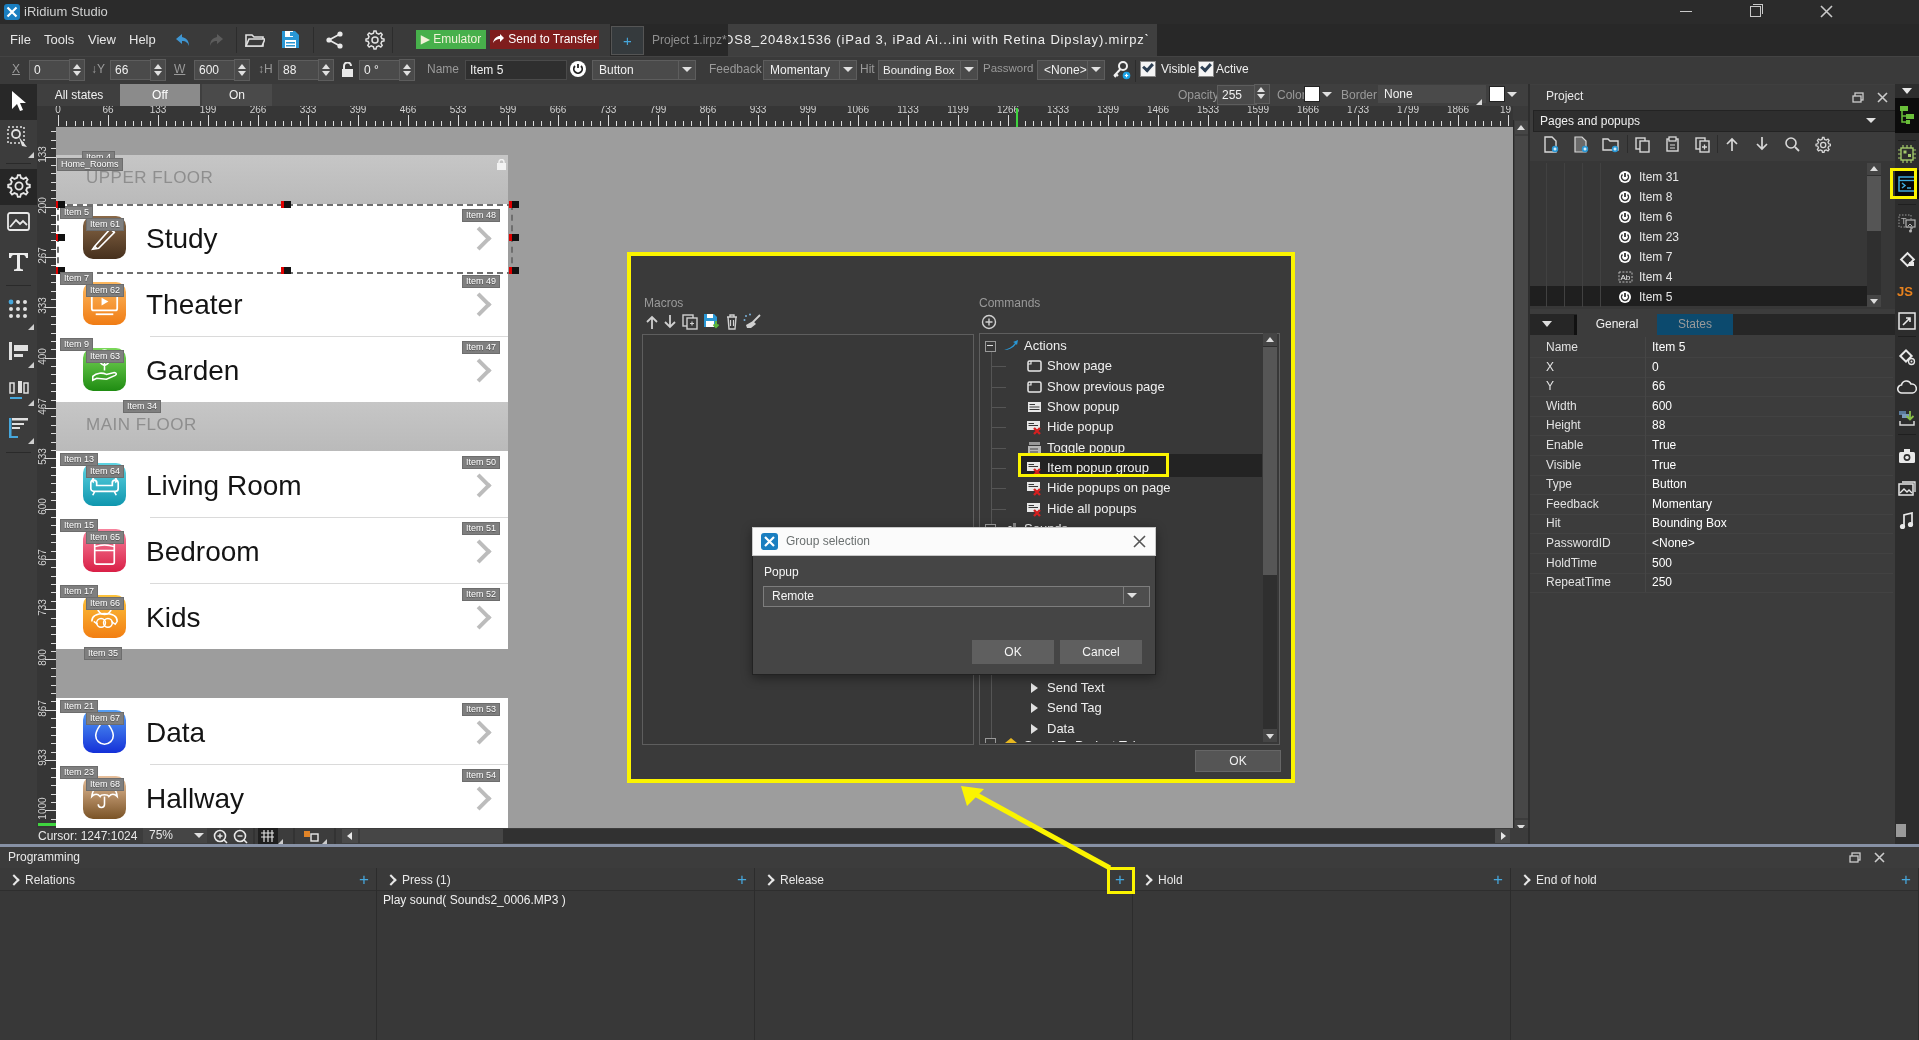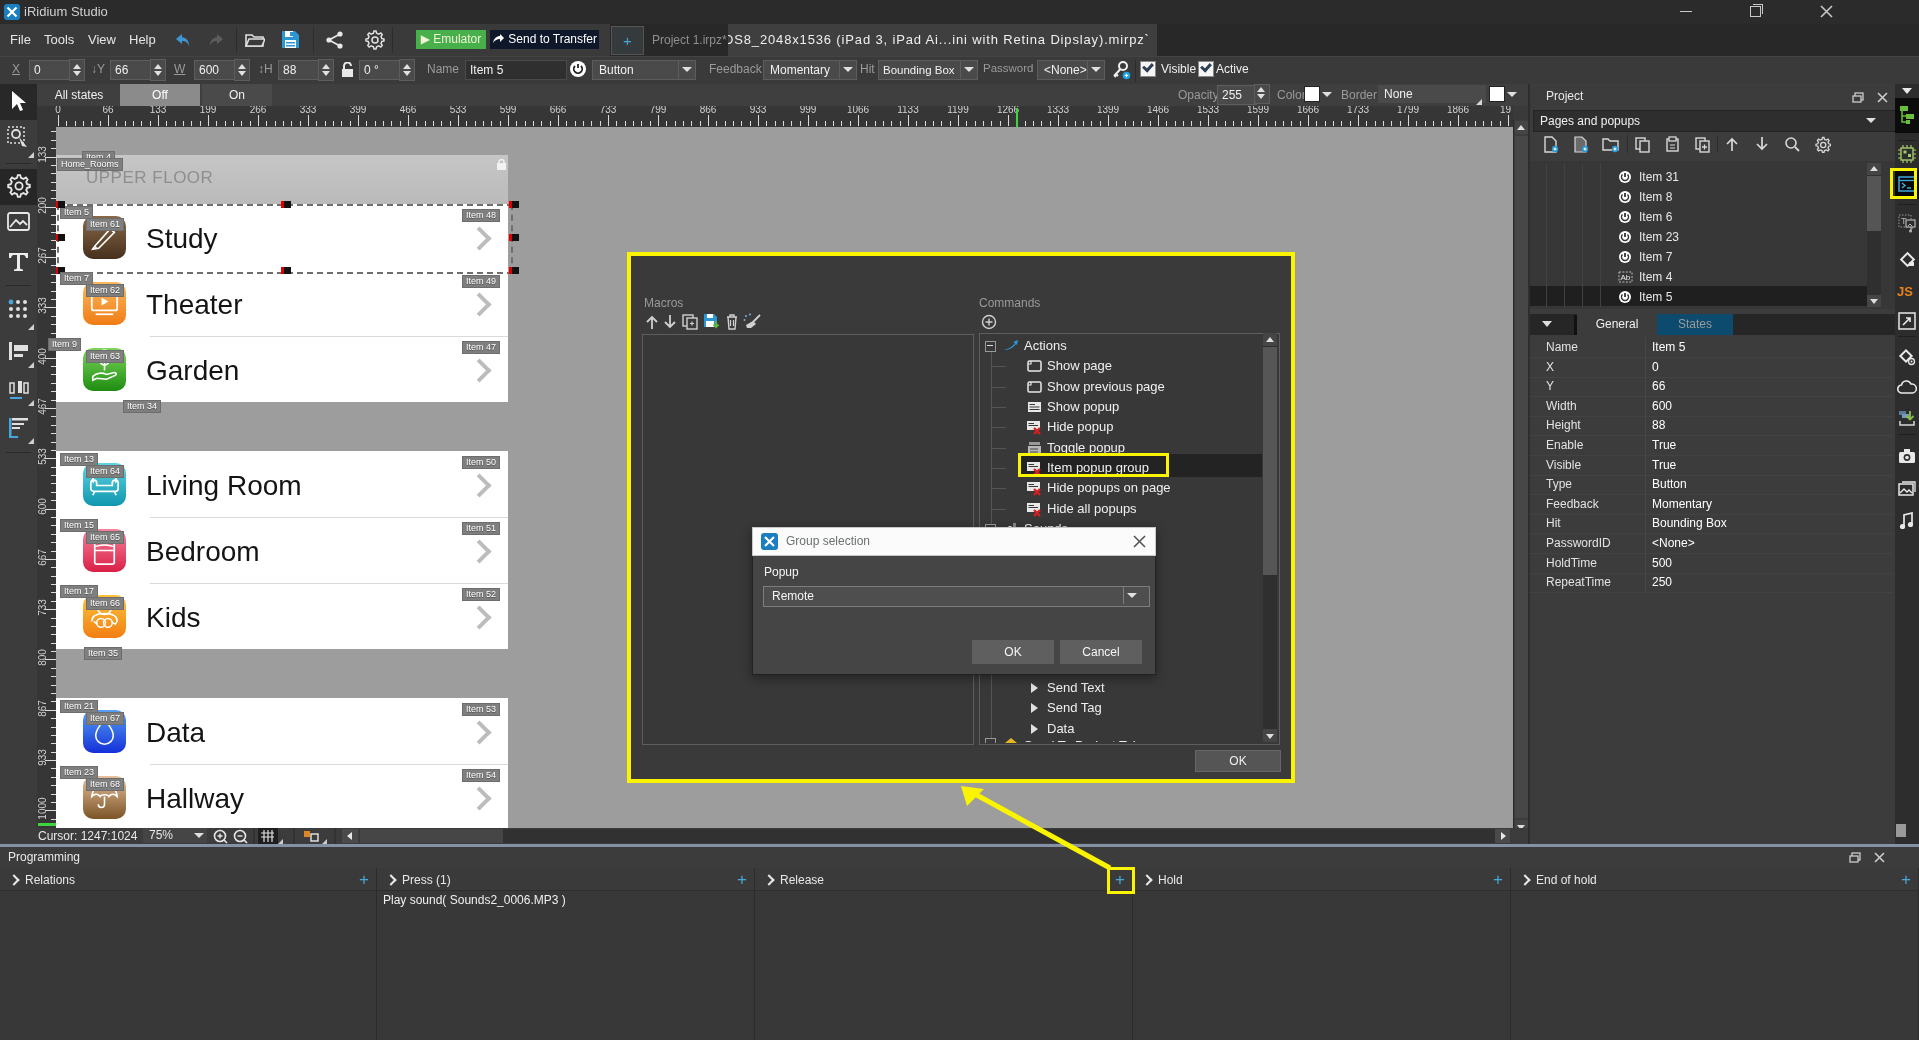--- a/index.html
+++ b/index.html
@@ -73,21 +73,21 @@
       <circle cx="14" cy="3" r="2.6" fill="#e8e8e8"></circle>
       <circle cx="14" cy="15" r="2.6" fill="#e8e8e8"></circle>
       <path d="M3 9 L14 3 M3 9 L14 15" stroke="#e8e8e8" stroke-width="1.6"></path>
     </svg>
   <svg class="a" style="left:365px;top:6px" width="20" height="20" viewBox="0 0 20 20">
       <path d="M10 2 L12 2 L12.6 4.2 L14.8 5.1 L16.8 3.9 L18.2 5.6 L17 7.5 L17.8 9.5 L20 10 L20 12 L17.8 12.5 L17 14.5 L18.2 16.4 L16.8 18.1 L14.8 16.9 L12.6 17.8 L12 20 L10 20 L9.4 17.8 L7.2 16.9 L5.2 18.1 L3.8 16.4 L5 14.5 L4.2 12.5 L2 12 L2 10 L4.2 9.5 L5 7.5 L3.8 5.6 L5.2 3.9 L7.2 5.1 L9.4 4.2 Z" transform="translate(-1,-1)" fill="none" stroke="#e0e0e0" stroke-width="1.5"></path>
       <circle cx="10" cy="10" r="3" fill="none" stroke="#e0e0e0" stroke-width="1.5"></circle>
     </svg>
   <div class="sep2" style="left:392px"></div>
   <div class="a" style="left:416px;top:6px;width:70px;height:19px;background:#47b04b;color:#f2f2d8;font-size:12px;text-align:center;line-height:19px">▶&nbsp;Emulator</div>
-  <div class="a" style="left:490px;top:6px;width:109px;height:19px;background:#0f172a;color:#fff;font-size:12px;text-align:center;line-height:19px"><svg width="13" height="10" style="vertical-align:-1px">
+  <div class="a" style="left:490px;top:6px;width:109px;height:19px;background:#7f1d1d;color:#fff;font-size:12px;text-align:center;line-height:19px"><svg width="13" height="10" style="vertical-align:-1px">
         <path d="M1 9 C2 4 5 2 8 2 L8 0 L12 4 L8 8 L8 5 C5 5 3 6 1 9 Z" fill="#fff"></path>
       </svg> Send to Transfer</div>
   <div class="a" style="left:611px;top:2px;width:31px;height:27px;background:#353a3d;border:1px solid #555;color:#46a7dc;font-size:15px;text-align:center;line-height:27px">+</div>
   <div class="a" style="left:652px;top:9px;color:#8f8f8f;font-size:12px">Project 1.irpz*</div>
   <div class="a" style="left:728px;top:0;width:429px;height:32px;background:#3f3f3f;color:#efefef;font-size:13px;line-height:32px;overflow:hidden;white-space:nowrap"><span style="margin-left:-4px;letter-spacing:0.85px">DS8_2048x1536 (iPad 3, iPad Ai...ini with Retina Dipslay).mirpzˋ</span></div>
 </div>
 
 <div class="a" style="left:0;top:56px;width:1919px;height:28px;background:#3a3a3a;border-top:1px solid #434343">
   <div class="a" style="left:12px;top:5px;color:#9a9a9a;font-size:12px;text-decoration:underline">X</div>
   <div class="inp" style="left:29px;top:3px;width:38px">0</div>
@@ -554,20 +554,23 @@
     <div class="a" style="left:90px;top:162px;color:#141414;font-size:28px">Theater</div>
     <div class="chev" style="left:415px;top:169px"></div>
     <div class="a" style="left:0;top:209px;width:452px;height:66px;background:#fff"></div>
     <div class="a" style="left:27px;top:221px;width:43px;height:43px;border-radius:10px;background:linear-gradient(#7bd75a,#1f8c12)"></div>
     <svg class="a" style="left:27px;top:221px" width="43" height="43" viewBox="0 0 44 44">
       <path d="M22 10 a4 4 0 1 1 0.1 0 M22 14 V23 M22 18 C18 16 16 14 16 11 M22 18 C26 16 28 14 28 11" fill="none" stroke="#fff" stroke-width="1.6"></path>
       <path d="M10 29 C14 25 20 25 24 27 L32 25 C34 25 35 27 33 28 L24 32 L14 31 L10 33 Z" fill="none" stroke="#fff" stroke-width="1.6"></path>
     </svg>
     <div class="a" style="left:90px;top:228px;color:#141414;font-size:28px">Garden</div>
     <div class="chev" style="left:415px;top:235px"></div>
+    <div class="a" style="left:0;top:275px;width:452px;height:49px;background:linear-gradient(#c6c6c6,#bababa);">
+      <div class="a" style="left:30px;top:13px;color:#8e8e8e;font-size:17px;letter-spacing:0.5px">MAIN FLOOR</div>
+    </div>
     <div class="a" style="left:0;top:324px;width:452px;height:66px;background:#fff"></div>
     <div class="a" style="left:27px;top:336px;width:43px;height:43px;border-radius:10px;background:linear-gradient(#5fd4e2,#0f96ae)"></div>
     <svg class="a" style="left:27px;top:336px" width="43" height="43" viewBox="0 0 44 44">
       <path d="M11 20 a3.5 3.5 0 0 1 3 -6 h16 a3.5 3.5 0 0 1 3 6" fill="none" stroke="#fff" stroke-width="1.7"></path>
       <path d="M8 20 a3 3 0 0 1 6 1 v2 h16 v-2 a3 3 0 0 1 6 -1 v6 a3 3 0 0 1 -3 3 h-22 a3 3 0 0 1 -3 -3 Z" fill="none" stroke="#fff" stroke-width="1.7"></path>
       <path d="M12 29 L10 33 M32 29 L34 33" stroke="#fff" stroke-width="1.7"></path>
     </svg>
     <div class="a" style="left:90px;top:343px;color:#141414;font-size:28px">Living Room</div>
     <div class="chev" style="left:415px;top:350px"></div>
     <div class="a" style="left:0;top:390px;width:452px;height:66px;background:#fff"></div>
@@ -635,21 +638,21 @@
   <div class="a" style="left:1px;top:16px;width:13px;height:682px;background:#474747"></div>
 </div>
 <div class="lbl" style="left:82px;top:151px">Item 4</div>
 <div class="lbl" style="left:57px;top:158px">Home_Rooms</div>
 <div class="lbl" style="left:60px;top:206px">Item 5</div>
 <div class="lbl" style="left:86px;top:218px">Item 61</div>
 <div class="lbl" style="left:462px;top:209px">Item 48</div>
 <div class="lbl" style="left:60px;top:272px">Item 7</div>
 <div class="lbl" style="left:86px;top:284px">Item 62</div>
 <div class="lbl" style="left:462px;top:275px">Item 49</div>
-<div class="lbl" style="left:48px;top:338px">Item 9</div>
+<div class="lbl" style="left:60px;top:338px">Item 9</div>
 <div class="lbl" style="left:86px;top:350px">Item 63</div>
 <div class="lbl" style="left:462px;top:341px">Item 47</div>
 <div class="lbl" style="left:123px;top:400px">Item 34</div>
 <div class="lbl" style="left:60px;top:453px">Item 13</div>
 <div class="lbl" style="left:86px;top:465px">Item 64</div>
 <div class="lbl" style="left:462px;top:456px">Item 50</div>
 <div class="lbl" style="left:60px;top:519px">Item 15</div>
 <div class="lbl" style="left:86px;top:531px">Item 65</div>
 <div class="lbl" style="left:462px;top:522px">Item 51</div>
 <div class="lbl" style="left:60px;top:585px">Item 17</div>

